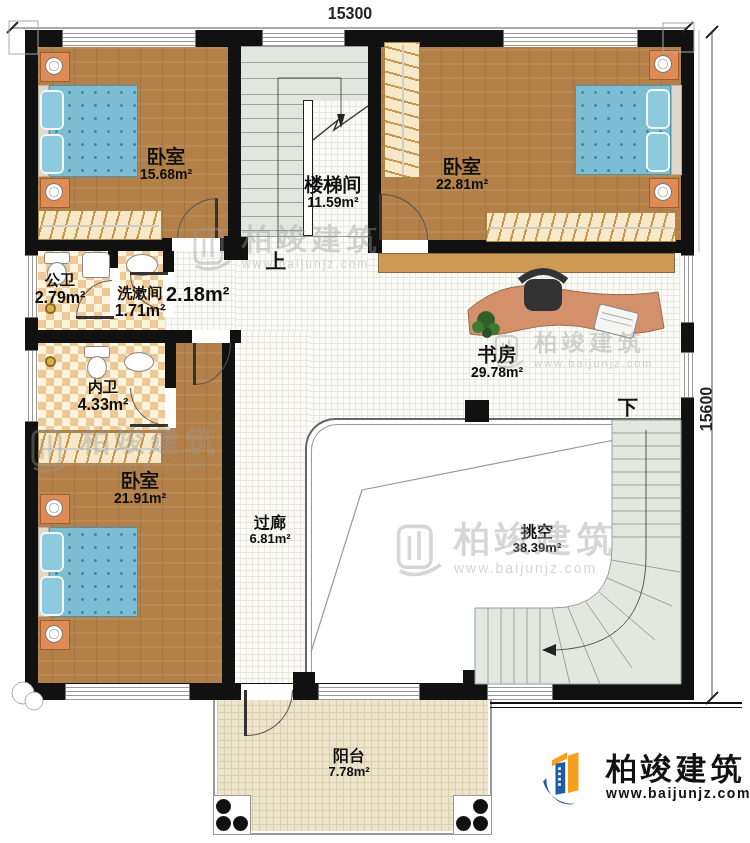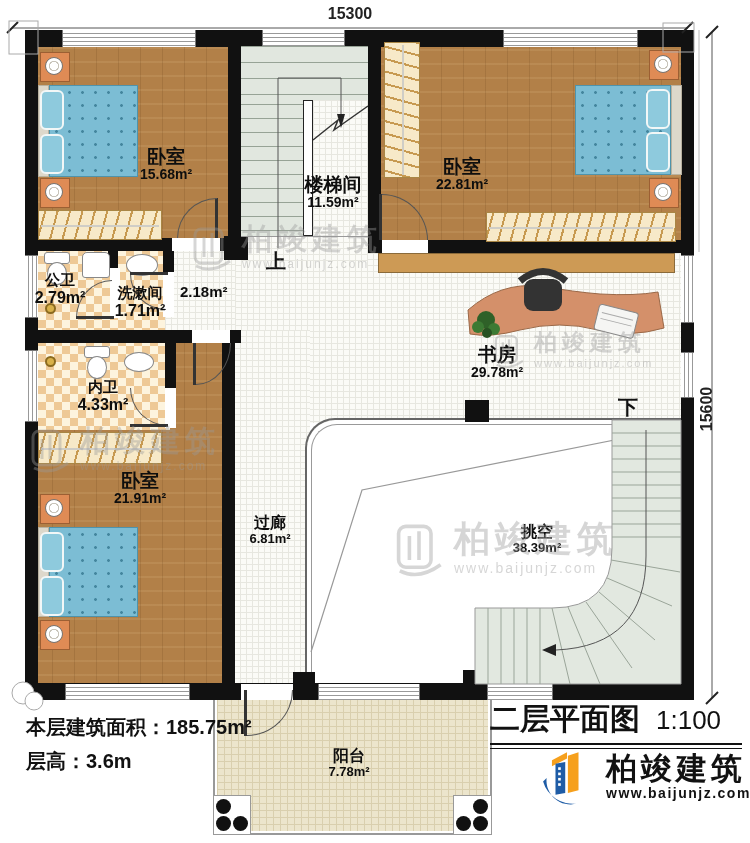--- a/index.html
+++ b/index.html
@@ -294,21 +294,21 @@
     <span class="rarea">22.81m²</span>
   </div>
   <div class="rlabel sm" style="left:60px;top:272px">
     <span class="rname">公卫</span>
     <span class="rarea">2.79m²</span>
   </div>
   <div class="rlabel sm" style="left:140px;top:285px">
     <span class="rname">洗漱间</span>
     <span class="rarea">1.71m²</span>
   </div>
-  <div class="abs" style="left:180px;top:283px;font-weight:bold;font-size:15px;color:#0e0e0e">2.18m²</div>
+  <div class="abs" style="left:166px;top:283px;font-weight:bold;font-size:20px;color:#0e0e0e">2.18m²</div>
   <div class="rlabel" style="left:497px;top:344px">
     <span class="rname">书房</span>
     <span class="rarea">29.78m²</span>
   </div>
   <div class="rlabel sm" style="left:103px;top:379px">
     <span class="rname">内卫</span>
     <span class="rarea">4.33m²</span>
   </div>
   <div class="rlabel" style="left:140px;top:470px">
     <span class="rname">卧室</span>
@@ -378,30 +378,22 @@
           <path d="M14 15v20 M22 11v24"></path>
           <path d="M6 44 Q22 52 40 39"></path>
         </g>
       </svg>
     <span class="wm-text">
         <span class="wm-name" style="font-size:36px">柏竣建筑</span>
     <span class="wm-url" style="font-size:14px">www.baijunjz.com</span>
       </span>
   </div>
 
-  <div class="stats">
-    <div><span>本层建筑面积：</span><span>185.75m²</span></div>
-    <div><span>层高：</span><span>3.6m</span></div>
-  </div>
 
   <div class="tb">
-    <div class="tb-row">
-      <span class="tb-title">二层平面图</span>
-      <span class="tb-scale">1:100</span>
-    </div>
     <div class="tb-line1"></div>
     <div class="tb-line2"></div>
   </div>
 
   <div class="brand">
     <svg width="62" height="62" viewBox="0 0 70 70">
       <path d="M12,36 A27,27 0 0 0 46,65 A35,35 0 0 1 8,40 Z" fill="#1e5ca6"></path>
       <polygon points="18,16 35,7 35,14 18,23" fill="#f6a01d"></polygon>
       <polygon points="36,11 48,7 48,50 36,53" fill="#f6a01d"></polygon>
       <polygon points="22,20 33,18 33,53 22,55" fill="#1e5ca6"></polygon>

